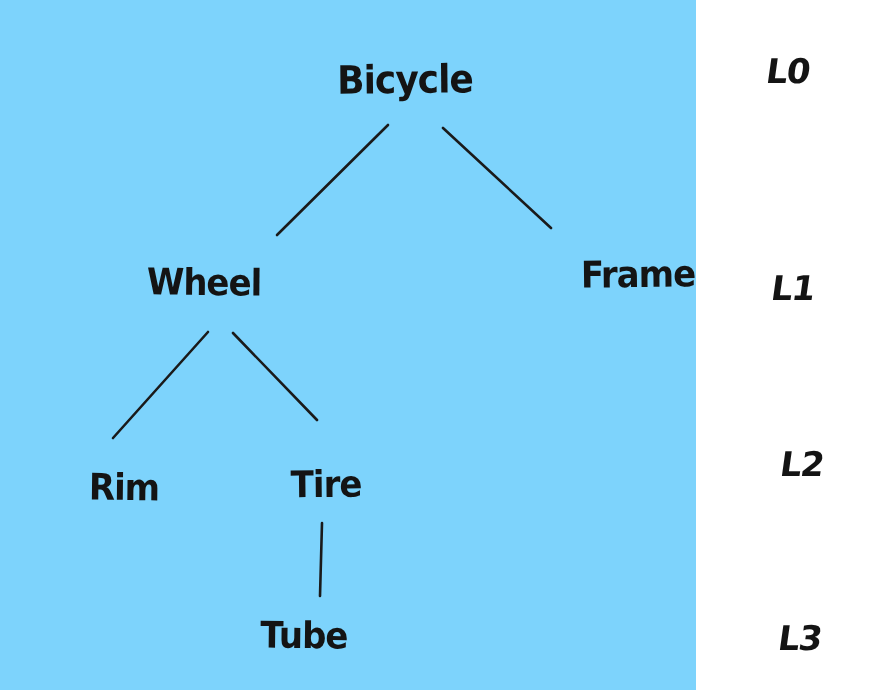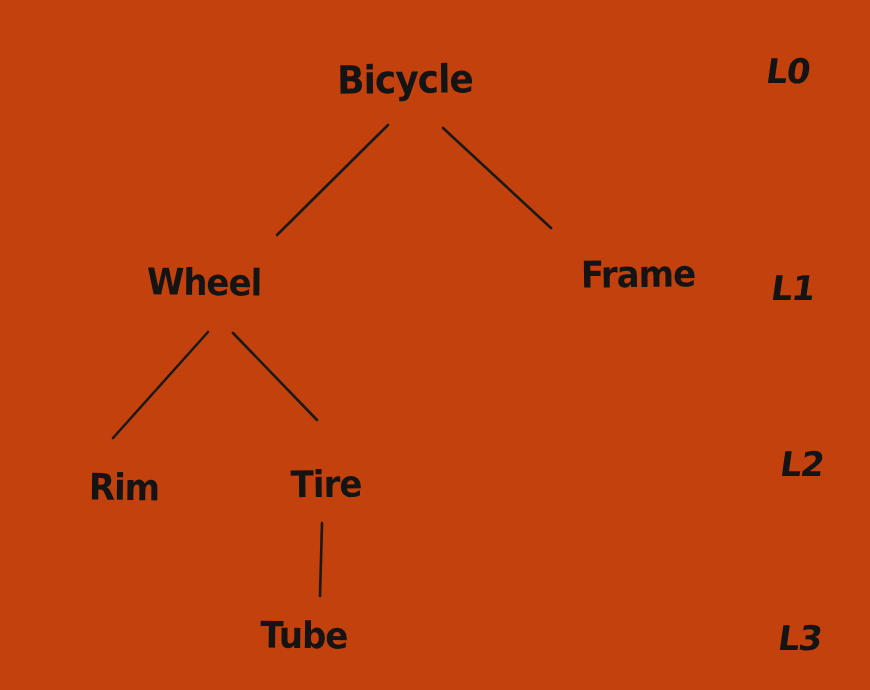--- a/index.html
+++ b/index.html
@@ -8,23 +8,23 @@
   }
   body {
     width: 870px;
     height: 690px;
     background: #ffffff;
     font-family: "DejaVu Sans", sans-serif;
     overflow: hidden;
   }
   .canvas {
     position: relative;
-    width: 870px;
+    width: 696px;
     height: 690px;
-    background: #c2410c;
+    background: #7dd3fc;
   }
   svg.edges {
     position: absolute;
     left: 0;
     top: 0;
   }
   .node {
     position: absolute;
     transform: translate(-50%, -50%) scaleY(1.08);
     font-weight: 600;

